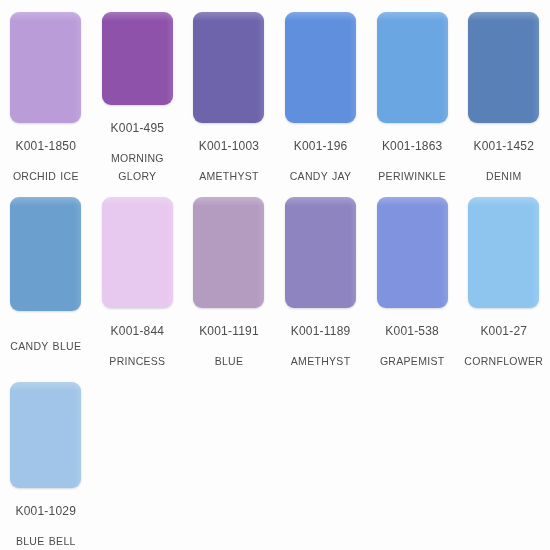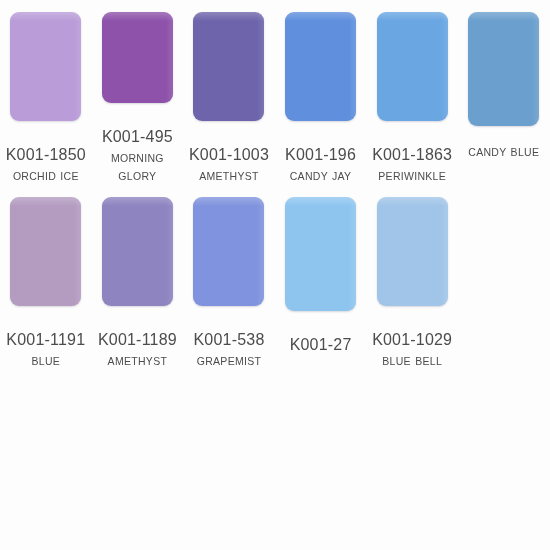--- a/index.html
+++ b/index.html
@@ -66,31 +66,30 @@
     background: linear-gradient(to left, rgba(255,255,255,0.10), rgba(255,255,255,0));
     pointer-events: none;
   }
   .labels {
     margin-top: 14px;
     text-align: center;
     line-height: 18px;
     width: 91px;
   }
   .code {
-    font-size: 16px;
+    font-size: 12px;
     color: #4c4c4c;
     letter-spacing: 0.2px;
     white-space: nowrap;
-    margin-top: 11px;
   }
   .name {
     font-size: 10.5px;
     color: #4c4c4c;
     letter-spacing: 0.3px;
-    margin-top: 3px;
+    margin-top: 12px;
     word-spacing: 1px;
   }
 </style>
 </head>
 <body>
 
 <div id="palette-board">
   <div class="swatch-grid">
       <div class="swatch-cell">
         <div class="chip" style="background: rgb(185, 156, 216);">
@@ -136,26 +135,46 @@
         <div class="chip" style="background: rgb(105, 166, 226);">
           <div class="sheen"></div>
           <div class="sheen-side"></div>
         </div>
         <div class="labels">
           <div class="code">K001-1863</div>
           <div class="name">PERIWINKLE</div>
         </div>
       </div>
       <div class="swatch-cell">
+        <div class="chip" style="background: rgb(90, 128, 184);">
+          <div class="sheen"></div>
+          <div class="sheen-side"></div>
+        </div>
+        <div class="labels">
+          <div class="code">K001-1452</div>
+          <div class="name">DENIM</div>
+        </div>
+      </div>
+      <div class="swatch-cell">
         <div class="chip" style="background: rgb(107, 159, 205);">
           <div class="sheen"></div>
           <div class="sheen-side"></div>
         </div>
         <div class="labels">
           <div class="name">CANDY BLUE</div>
+        </div>
+      </div>
+      <div class="swatch-cell">
+        <div class="chip" style="background: rgb(231, 200, 238);">
+          <div class="sheen"></div>
+          <div class="sheen-side"></div>
+        </div>
+        <div class="labels">
+          <div class="code">K001-844</div>
+          <div class="name">PRINCESS</div>
         </div>
       </div>
       <div class="swatch-cell">
         <div class="chip" style="background: rgb(180, 156, 193);">
           <div class="sheen"></div>
           <div class="sheen-side"></div>
         </div>
         <div class="labels">
           <div class="code">K001-1191</div>
           <div class="name">BLUE</div>
@@ -181,20 +200,21 @@
           <div class="name">GRAPEMIST</div>
         </div>
       </div>
       <div class="swatch-cell">
         <div class="chip" style="background: rgb(142, 197, 239);">
           <div class="sheen"></div>
           <div class="sheen-side"></div>
         </div>
         <div class="labels">
           <div class="code">K001-27</div>
+          <div class="name">CORNFLOWER</div>
         </div>
       </div>
       <div class="swatch-cell">
         <div class="chip" style="background: rgb(161, 197, 232);">
           <div class="sheen"></div>
           <div class="sheen-side"></div>
         </div>
         <div class="labels">
           <div class="code">K001-1029</div>
           <div class="name">BLUE BELL</div>

